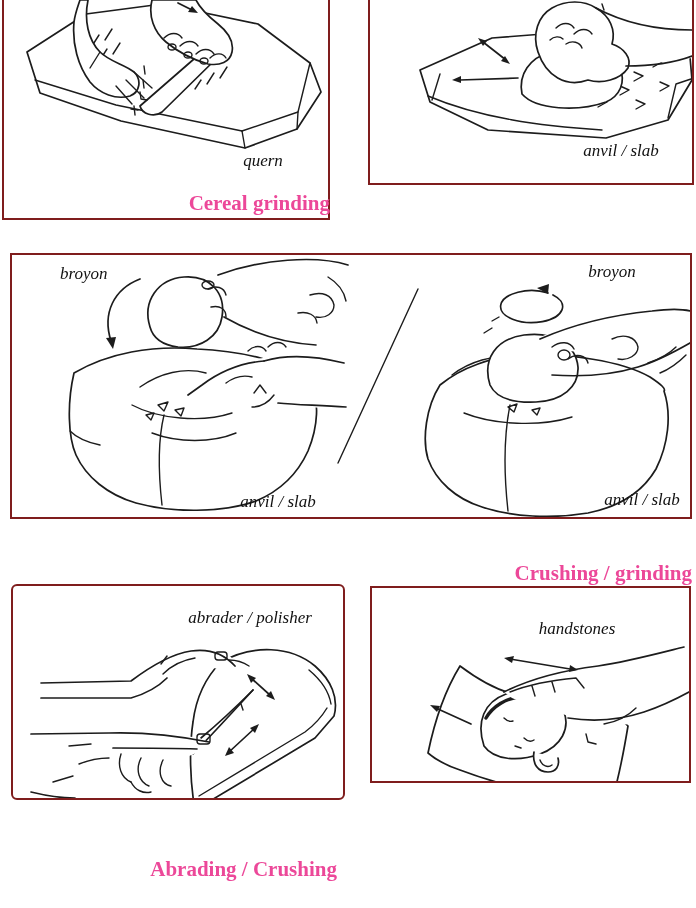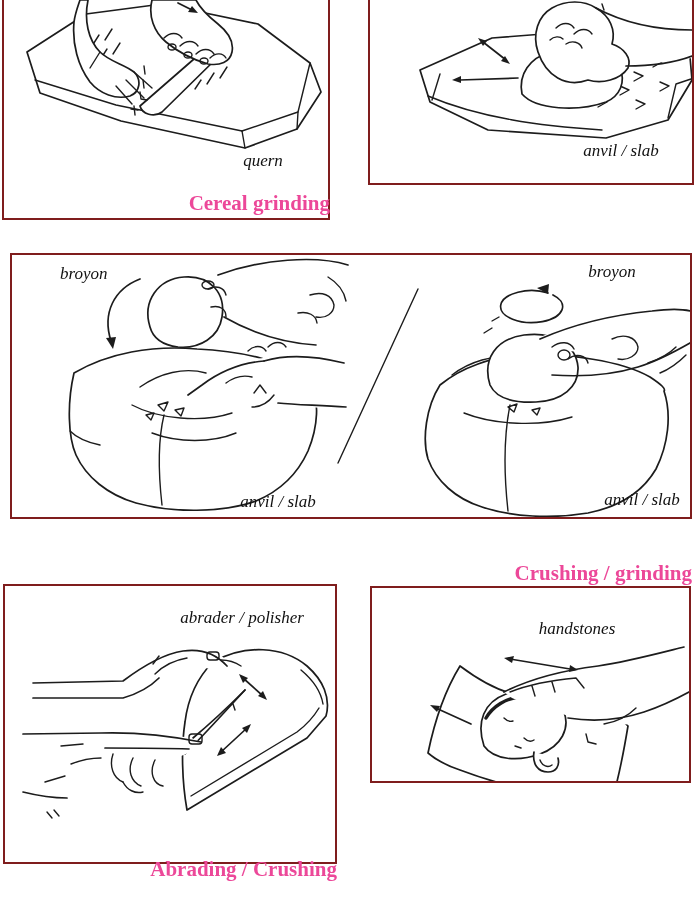--- a/index.html
+++ b/index.html
@@ -206,21 +206,21 @@
       <g>
         <path class="ln" d="M536,38 A31,16 0 1 0 541,40"></path>
         <polygon class="ah" points="525,33 537,29 536,39"></polygon>
       </g>
       <text class="lbl" x="600" y="22" text-anchor="middle">broyon</text>
       <text class="lbl" x="630" y="250" text-anchor="middle">anvil / slab</text>
     </svg>
   </div>
   <div class="cap" style="left:10px;top:526px;width:682px;margin-top:35px;">Crushing / grinding</div>
 
-  <div class="panel" style="left:3px;top:584px;width:334px;height:280px;">
+  <div class="panel" style="left:11px;top:584px;width:334px;height:216px;border-radius:6px;">
     <svg width="330" height="263" viewBox="0 0 330 263">
       <g>
         <path class="fw" d="M208,76 C240,58 278,60 302,80 C318,94 326,112 321,130 L302,152 L192,218 L182,224 C177,196 176,162 180,136 C183,112 192,92 208,76 Z"></path>
         <path class="thin" d="M314,122 C308,132 300,140 292,146 L186,210"></path>
         <path class="thin" d="M296,84 C308,94 316,106 318,118"></path>
       </g>
       <g>
         <path class="wm" d="M28,94 C60,90 92,90 116,92 C128,82 144,70 162,64 C180,58 200,60 214,68 C222,74 228,80 230,86 L224,92 C214,84 200,80 186,82 C170,84 154,94 146,104 C138,112 130,118 120,118 L28,112 Z"></path>
         <path class="ln" d="M28,97 L118,95 C138,80 158,68 178,65 C198,62 212,69 222,80"></path>
         <path class="ln" d="M28,112 L118,112 C132,108 146,100 154,92"></path>

